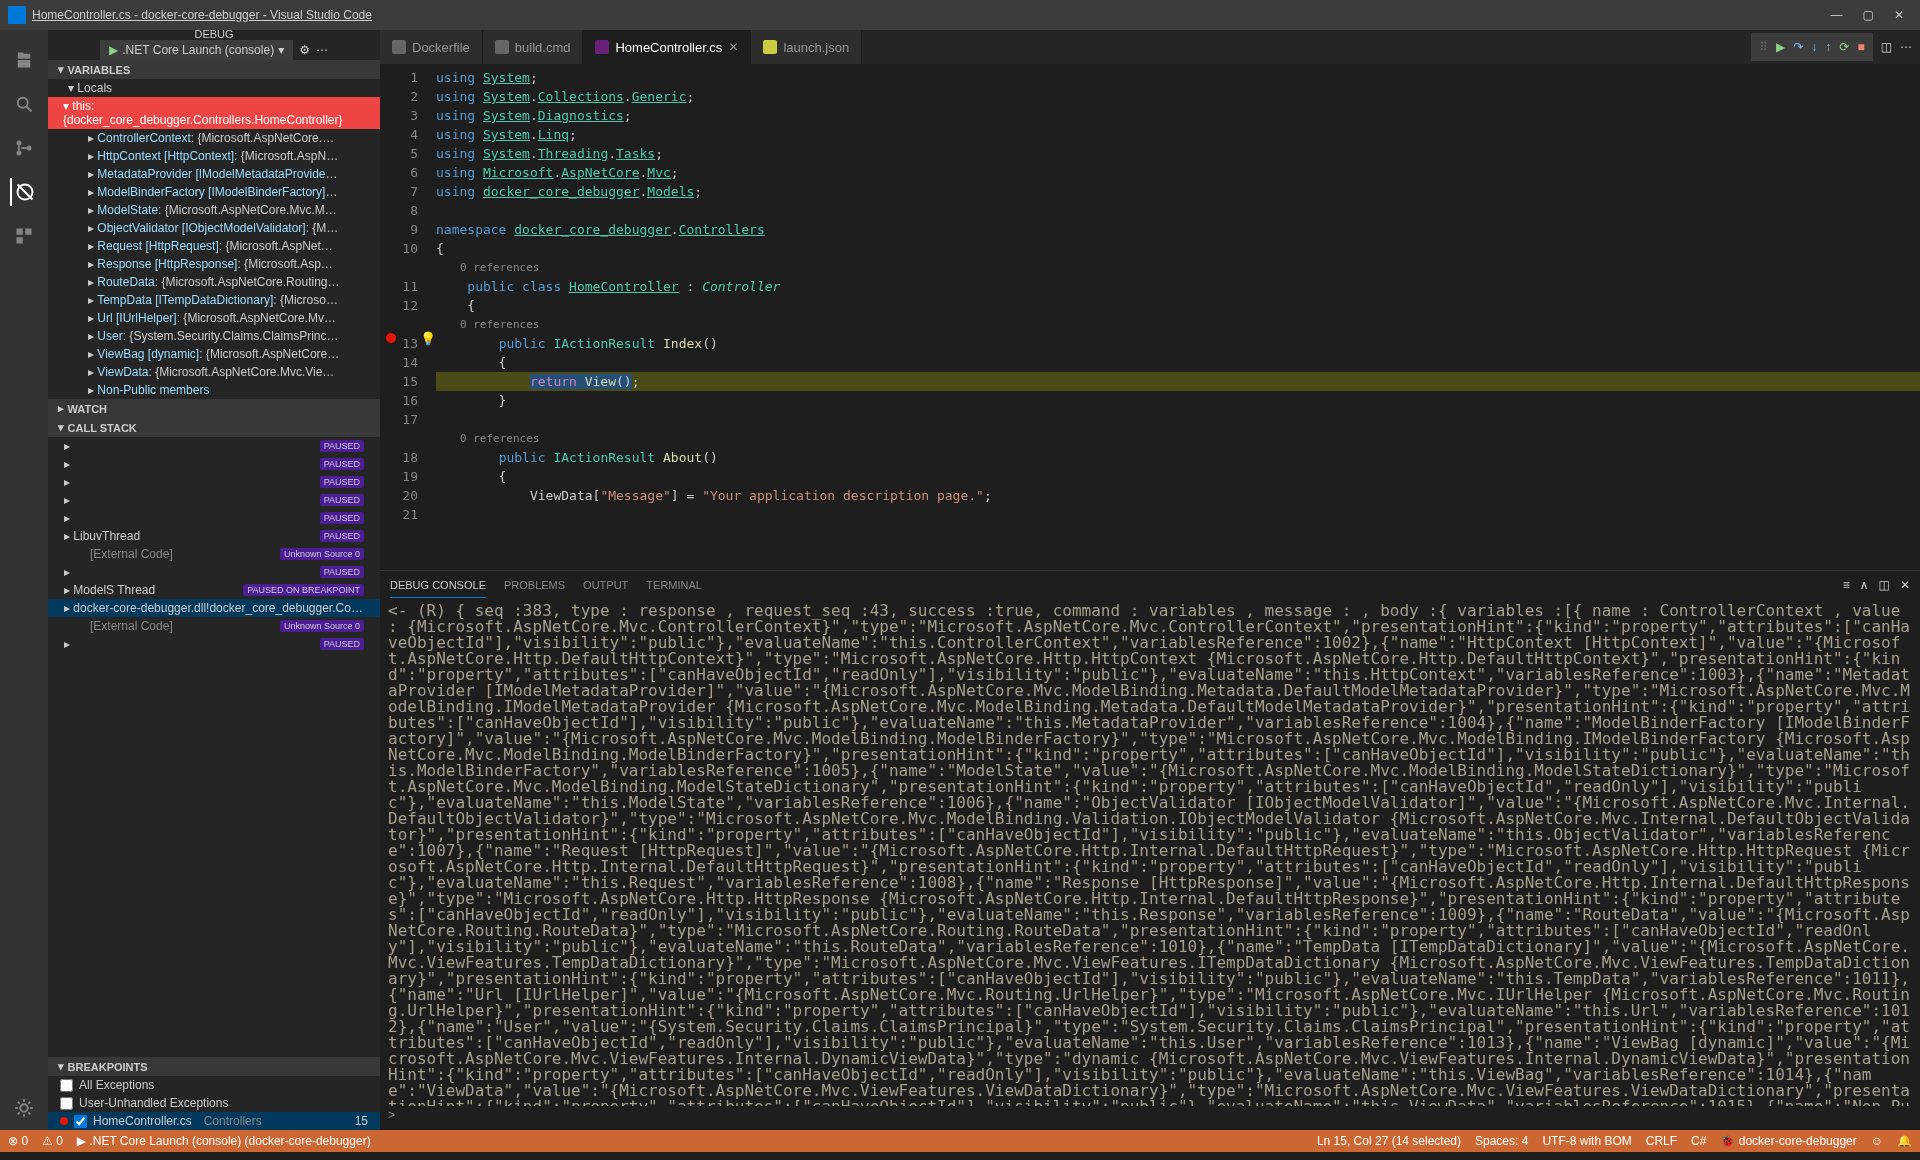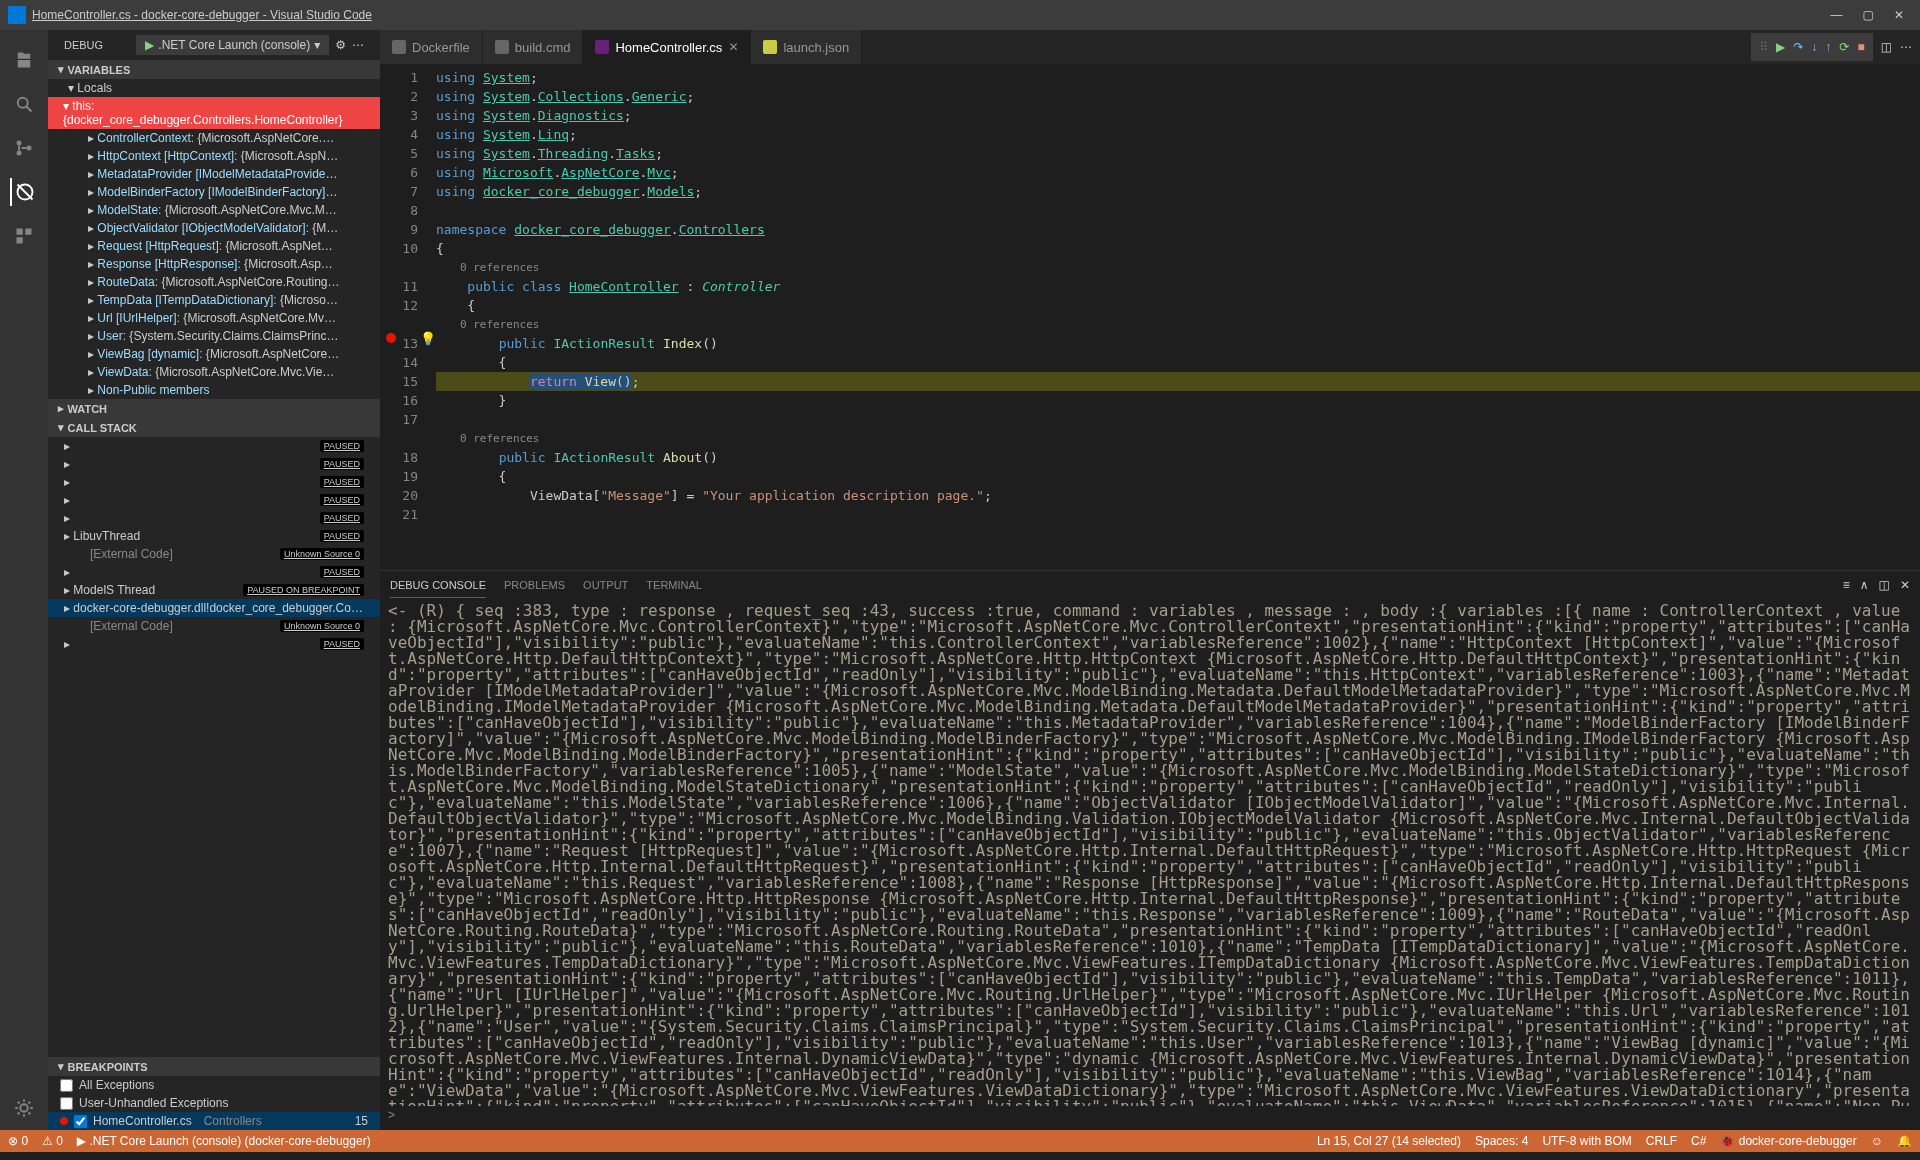--- a/index.html
+++ b/index.html
@@ -9,37 +9,37 @@
 .vs-logo { width:18px; height:18px; background:#0078d7; }
 .tb-title { font-size:12px; color:#ccc; }
 .tb-ctrl { display:flex; gap:20px; margin-right:8px; }
 .tb-ctrl span { cursor:pointer; font-size:12px; }
 .main { display:flex; height:1100px; }
 .actbar { width:48px; background:#333; display:flex; flex-direction:column; align-items:center; padding-top:8px; }
 .actbar .ic { width:28px; height:28px; margin:8px 0; display:flex; align-items:center; justify-content:center; color:#858585; cursor:pointer; }
 .actbar .ic.active { color:#fff; border-left:2px solid #fff; }
 .actbar .spacer { flex:1; }
 .sidebar { width:332px; background:#252526; display:flex; flex-direction:column; overflow:hidden; }
-.sb-hdr { height:30px; display:flex; align-items:center; justify-content:space-between; padding:0 16px; background:#252526; }
+.sb-hdr { height:30px; display:flex; align-items:center; justify-content:flex-end; padding:0 10px; background:#252526;flex-direction:column; }
 .sb-hdr .ttl { font-size:11px; color:#ccc; text-transform:uppercase; }
 .sb-hdr .ctrls { display:flex; gap:6px; align-items:center; }
 .launch-sel { background:#3c3c3c; color:#ccc; padding:2px 8px; font-size:12px; display:flex; align-items:center; gap:4px; border:1px solid #3c3c3c; }
 .play-ic { color:#89d185; }
 .gear-ic { color:#ccc; }
 .section-hdr { background:#383838; color:#ccc; font-size:11px; padding:3px 10px; font-weight:bold; display:flex; align-items:center; gap:4px; cursor:pointer; }
 .sec-body { overflow-y:auto; }
 .vars { flex-shrink:0; max-height:320px; overflow:auto; }
 .local-lbl { padding:2px 20px; cursor:pointer; }
 .this-row { padding:2px 15px; background:#ef4444; color:#fff; }
 .var-row { padding:2px 40px; white-space:nowrap; overflow:hidden; text-overflow:ellipsis; color:#ccc; cursor:pointer; }
 .var-row .arr { color:#ccc; }
 .var-row .nm { color:#9cdcfe; }
 .var-row .ty { color:#ccc; }
 .call-row { display:flex; justify-content:space-between; padding:2px 16px; align-items:center; }
-.badge { background:#000000; color:#ccc; font-size:9px; padding:1px 4px; border-radius:2px;text-decoration:underline; }
+.badge { background:#4c1d95; color:#ccc; font-size:9px; padding:1px 4px; border-radius:2px; }
 .call-row .nm { overflow:hidden; text-overflow:ellipsis; white-space:nowrap; }
 .ext { color:#888; padding-left:26px; }
 .bp-row { padding:2px 12px; display:flex; align-items:center; gap:6px; }
 .bp-row input { accent-color:#0078d7; }
 .editor-area { flex:1; display:flex; flex-direction:column; background:#1e1e1e; }
 .tabsbar { height:34px; background:#252526; display:flex; align-items:stretch; justify-content:space-between; }
 .tabs { display:flex; }
 .tab { display:flex; align-items:center; gap:6px; padding:16px 12px; background:#2d2d2d; color:#969696; border-right:1px solid #1e1e1e; cursor:pointer; font-size:13px; }
 .tab.active { background:#1e1e1e; color:#fff; }
 .tab .cls { color:#969696; font-size:12px; }

